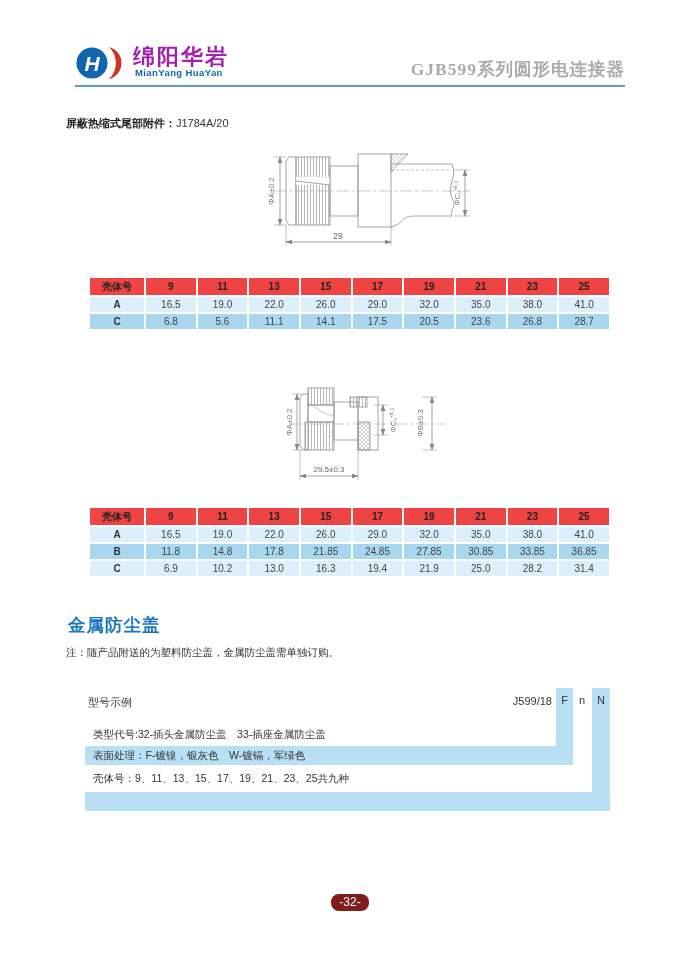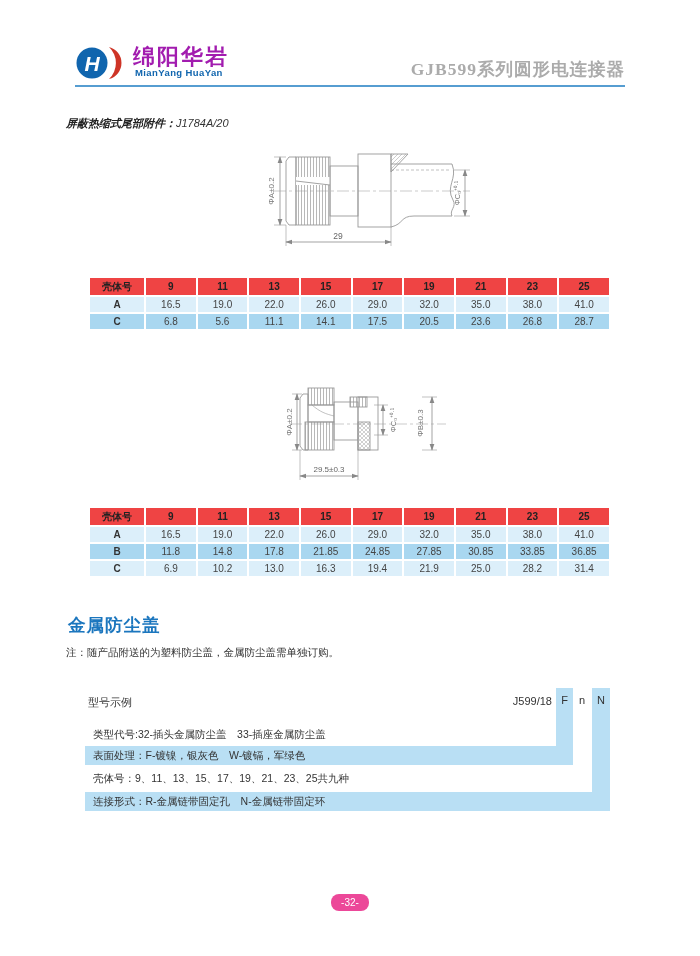--- a/index.html
+++ b/index.html
@@ -15,21 +15,21 @@
   .logo-cn { left:133px; top:42px; font-size:22px; font-weight:bold; color:#a21caf; letter-spacing:2px; }
   .logo-en { left:135px; top:67px; font-size:9.5px; font-weight:bold; color:#1065AE; letter-spacing:0.4px; }
   .doc-title {
     left:300px; top:57px; width:325px; text-align:right;
     font-family:"Liberation Serif", serif; font-weight:bold;
     font-size:17.5px; color:#ABABAB; letter-spacing:1px;
   }
   .header-rule { left:75px; top:85px; width:550px; height:2px; background:#569DD1; }
 
   
-  .sec-label { font-size:11px; color:#222;font-style:italic; }
+  .sec-label { font-size:11px; color:#222; }
   .sec-label b { font-weight:bold; }
   .sec-label span.rest { font-weight:normal; color:#333; }
 
   
   table.dim { border-collapse:collapse; table-layout:fixed; width:523px; }
   table.dim th, table.dim td {
     border:2px solid #ffffff; text-align:center; font-size:10px;
     padding:1.5px 0; height:17px; color:#444; font-weight:normal;
   }
   table.dim thead th { background:#ef4444; color:#222; font-weight:bold; }
@@ -44,22 +44,22 @@
 
   
   #model { left:85px; top:688px; width:530px; height:128px; }
   #model .band { position:absolute; background:#B9DFF4; }
   #model .mtext { position:absolute; font-size:10.5px; color:#333; white-space:nowrap; }
   #model .codehead { position:absolute; top:7px; font-size:11px; color:#333; }
   #model .codecell { position:absolute; top:0; height:25px; line-height:25px; text-align:center; font-size:11px; color:#333; }
 
   
   .page-pill {
-    left:331px; top:894px; width:38px; height:17px; background:#ec4899;
-    border-radius:8px; color:#fff; font-size:10px; text-align:center; line-height:17px;
+    left:331px; top:894px; width:38px; height:17px; background:#7f1d1d;
+    border-radius:8px; color:#fff; font-size:12px; text-align:center; line-height:17px;
   }
 
   svg text { font-family:"Liberation Sans", sans-serif; }
 </style>
 </head>
 <body>
 
 <div id="page">
 
   <svg class="abs" style="left:76px; top:44px;" width="50" height="38" viewBox="0 0 50 38">
@@ -288,18 +288,17 @@
 
     <div class="codehead" style="left:3px;">型号示例</div>
     <div class="codehead" style="left:415px; width:52px; text-align:right;">J599/18</div>
     <div class="codecell" style="left:471px; width:17px;">F</div>
     <div class="codecell" style="left:489px; width:16px;">n</div>
     <div class="codecell" style="left:507px; width:18px;">N</div>
 
     <div class="mtext" style="left:8px; top:40px;">类型代号:32-插头金属防尘盖　33-插座金属防尘盖</div>
     <div class="mtext" style="left:8px; top:61px;">表面处理：F-镀镍，银灰色　W-镀镉，军绿色</div>
     <div class="mtext" style="left:8px; top:84px;">壳体号：9、11、13、15、17、19、21、23、25共九种</div>
-    <div class="mtext" style="left:8px; top:107px;">连接形式：R-金属链带固定孔　N-金属链带固定环</div>
   </div>
 
   <div class="abs page-pill">-32-</div>
 
 </div>
 
 </body></html>

